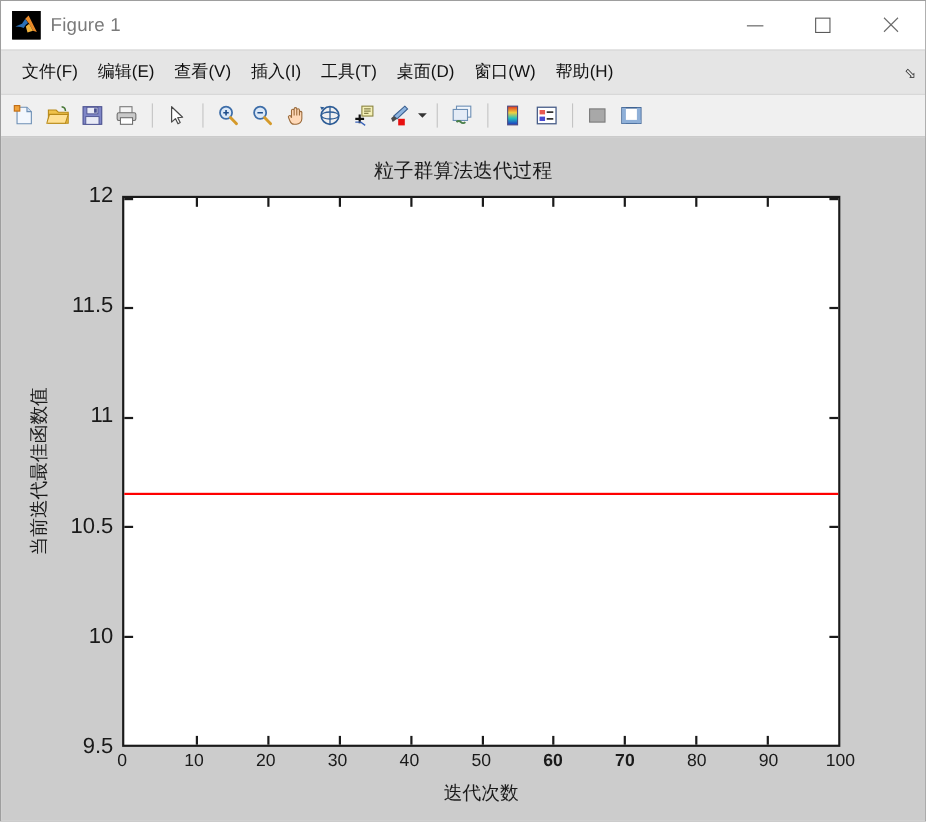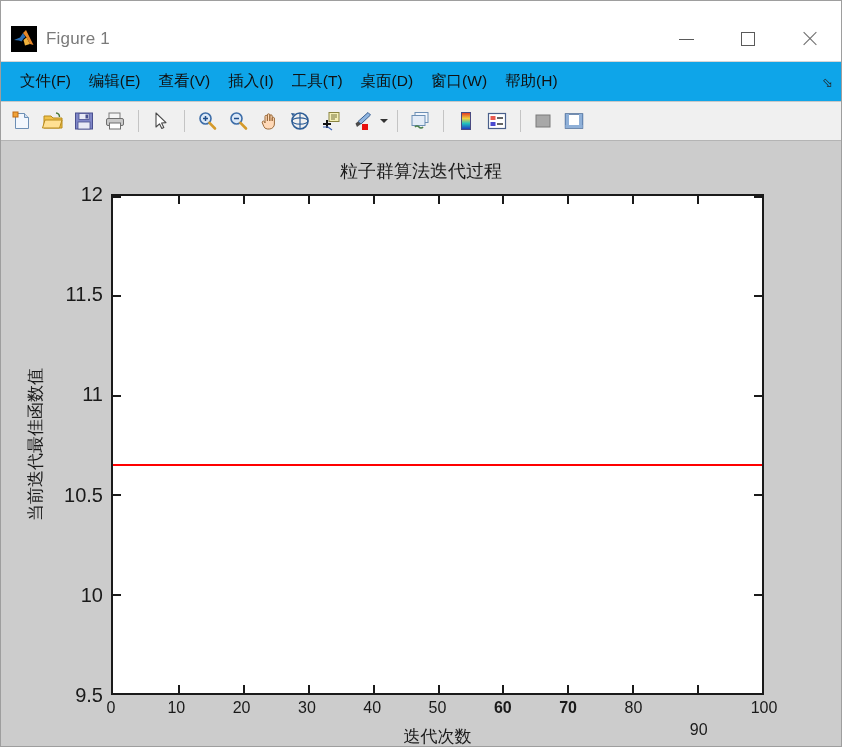--- a/index.html
+++ b/index.html
@@ -26,21 +26,20 @@
   }
 
   
   .titlebar {
     height: 44px;
     flex: 0 0 44px;
     background: #ffffff;
     display: flex;
     align-items: center;
     position: relative;
-    margin-top: 16px;
   }
   .app-icon {
     width: 26px;
     height: 26px;
     margin-left: 10px;
     margin-right: 9px;
     background: #000000;
     position: relative;
     overflow: hidden;
     flex: 0 0 26px;
@@ -93,21 +92,21 @@
     height: 1px;
     background: #6a6a6a;
   }
   .close-glyph:before { transform: rotate(45deg); }
   .close-glyph:after  { transform: rotate(-45deg); }
 
   
   .menubar {
     flex: 0 0 39px;
     height: 39px;
-    background: #0ea5e9;
+    background: #e5e5e5;
     border-top: 1px solid #d6d6d6;
     display: flex;
     align-items: center;
     padding-left: 10px;
     position: relative;
   }
   .menu-item {
     font-size: 15.5px;
     color: #111111;
     padding: 4px 9px;
@@ -524,20 +523,20 @@
     <div class="xtick-labels">
       <div class="xtick-label" style="left:0%;">0</div>
       <div class="xtick-label" style="left:10%;">10</div>
       <div class="xtick-label" style="left:20%;">20</div>
       <div class="xtick-label" style="left:30%;">30</div>
       <div class="xtick-label" style="left:40%;">40</div>
       <div class="xtick-label" style="left:50%;">50</div>
       <div class="xtick-label" style="left:60%;font-weight:bold;">60</div>
       <div class="xtick-label" style="left:70%;font-weight:bold;">70</div>
       <div class="xtick-label" style="left:80%;text-align:center;">80</div>
-      <div class="xtick-label" style="left:90%;margin-top:22px;">90</div>
+      <div class="xtick-label" style="left:90%;">90</div>
       <div class="xtick-label" style="left:100%;">100</div>
     </div>
 
     <div class="xlabel">迭代次数</div>
 
   </div>
 </div>
 
 </body></html>

